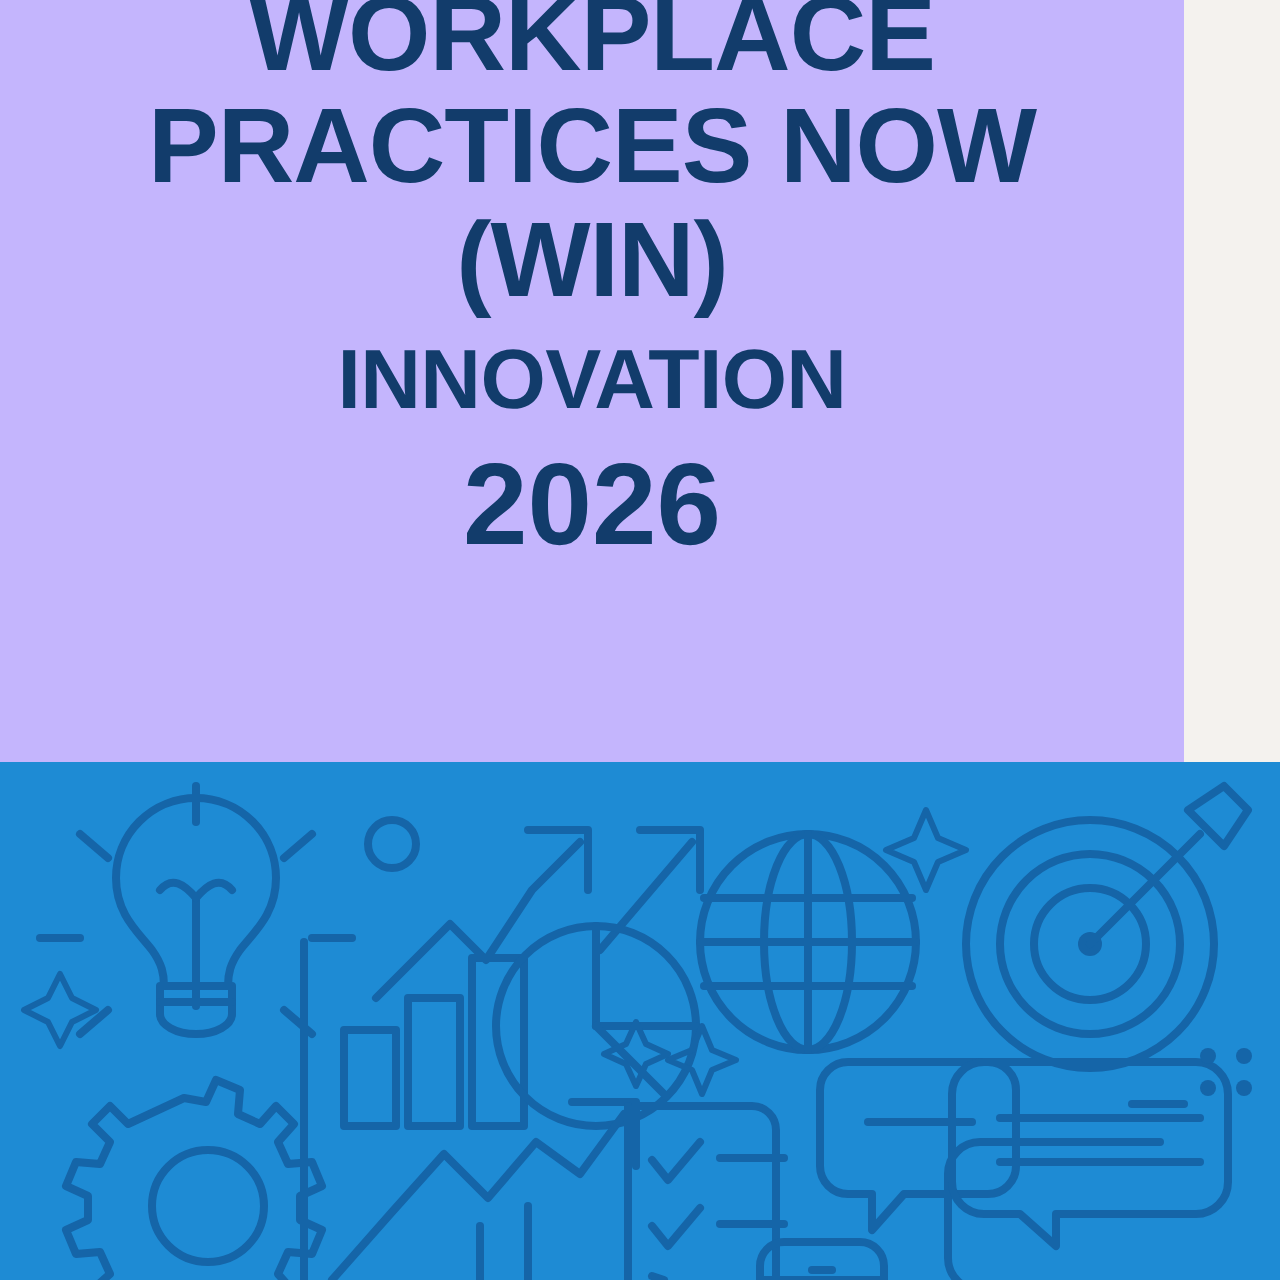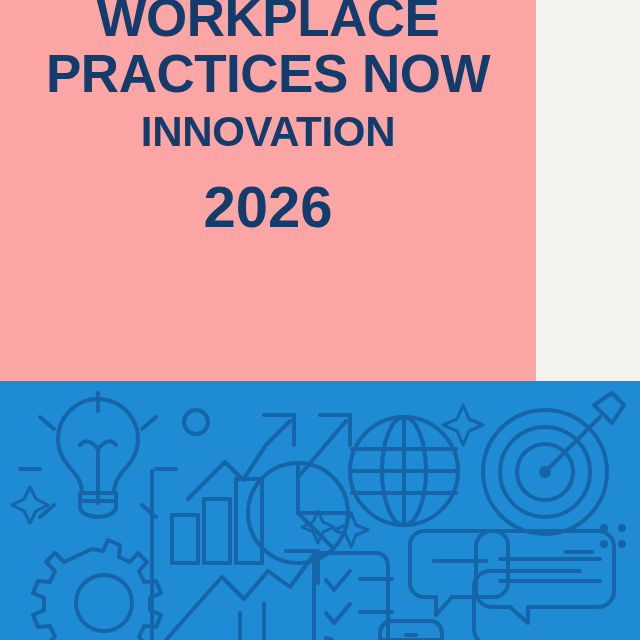--- a/index.html
+++ b/index.html
@@ -19,23 +19,23 @@
     height: 640px;
     overflow: hidden;
     background: #f4f2ee;
   }
 
   
   .header-block {
     position: absolute;
     left: 0;
     top: 0;
-    width: 536px;
+    width: 592px;
     height: 381px;
-    background: #fca5a5;
+    background: #c4b5fd;
     overflow: hidden;
     box-sizing: border-box;
   }
 
   .title-stack {
     position: absolute;
     left: 0;
     right: 0;
     top: -10px;
     text-align: center;
@@ -77,21 +77,21 @@
   }
 
   .line-year {
     display: block;
     color: #123c6b;
     font-family: "Liberation Sans", sans-serif;
     font-weight: 700;
     font-size: 58px;
     line-height: 62px;
     letter-spacing: 0px;
-    margin-top: 20px;
+    margin-top: 8px;
   }
 
   
   .art-band {
     position: absolute;
     left: 0;
     top: 381px;
     width: 640px;
     height: 259px;
     background: #1e8bd4;
@@ -125,20 +125,21 @@
 </style>
 </head>
 <body>
 
 <div id="poster">
 
   <div class="header-block">
     <div class="title-stack">
       <span class="line-main">WORKPLACE</span>
       <span class="line-main">PRACTICES NOW</span>
+      <span class="line-win">(WIN)</span>
       <span class="line-sub">INNOVATION</span>
       <span class="line-year">2026</span>
     </div>
   </div>
 
   <div class="art-band">
     <svg viewBox="0 0 640 259" xmlns="http://www.w3.org/2000/svg">
 
       <g>
         <path class="ico" d="M58 58 a40 40 0 0 1 80 0 c0 18 -11 27 -18 36 c-5 7 -6 12 -6 18 l-32 0 c0 -6 -1 -11 -6 -18 c-7 -9 -18 -18 -18 -36 z"></path>

